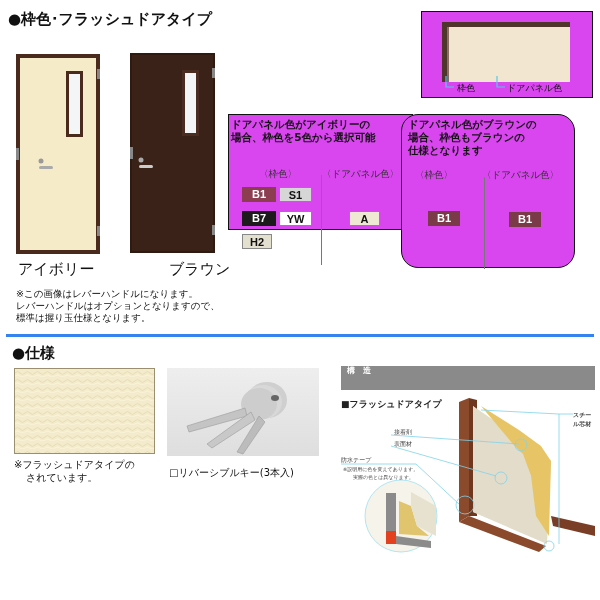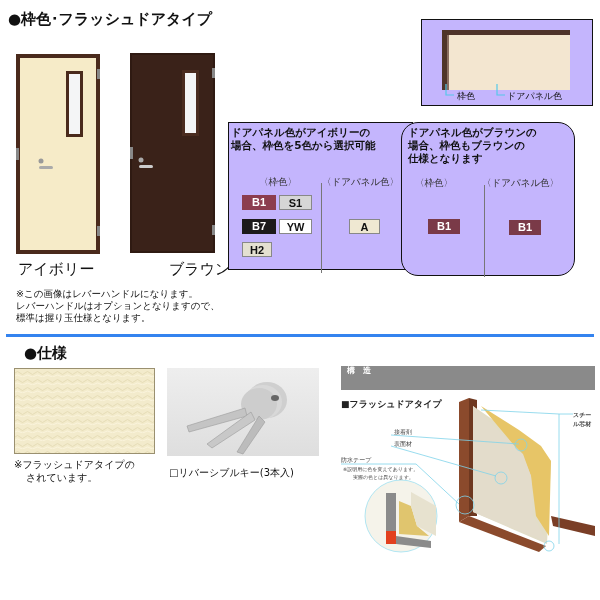--- a/index.html
+++ b/index.html
@@ -2,21 +2,21 @@
 <html><head>
 <meta charset="utf-8">
 <style>
   html, body { margin:0; padding:0; }
   body { width:600px; height:600px; background:#ffffff; position:relative; overflow:hidden;
          font-family:"DejaVu Sans", sans-serif; color:#111; }
   .abs { position:absolute; }
   .h1 { font-size:15px; font-weight:bold; letter-spacing:0px; }
   .door-label { font-size:15px; font-weight:normal; }
   .note { font-size:9.5px; line-height:12px; }
-  .box { border:1.5px solid #111; background:#c4b5fd; box-sizing:border-box;margin-top:8px; }
+  .box { border:1.5px solid #111; background:#d946ef; box-sizing:border-box; }
   .box-title { font-size:10.5px; font-weight:bold; line-height:13px; }
   .col-head { font-size:9.5px; color:#333; }
   .badge { position:absolute; font-size:11px; font-weight:bold; text-align:center; line-height:14px;
            height:15px; box-sizing:border-box; font-family:"Liberation Sans", sans-serif; }
   .vdiv { position:absolute; width:1px; background:#777; }
   .rule { position:absolute; left:6px; width:588px; height:3px; background:#3483ef; }
   .caption { font-size:10px; line-height:13px; }
   .diag-bar { background:#8a8a8a; color:#fff; font-size:8px; font-weight:bold; padding-left:6px;
               height:24px; line-height:10px; }
   .diag-label { font-size:6px; color:#444; font-family:"DejaVu Sans", sans-serif; }
@@ -70,21 +70,21 @@
     <rect x="5" y="5" width="2" height="55" fill="#8a6e62"></rect>
   </svg>
   <svg class="abs" style="left:22px;top:64px;" width="120" height="14">
     <polyline points="2,0 2,11 10,11" stroke="#55c8ea" stroke-width="1.2" fill="none"></polyline>
     <polyline points="53,0 53,11 61,11" stroke="#55c8ea" stroke-width="1.2" fill="none"></polyline>
   </svg>
   <div class="abs" style="left:35px;top:70px;font-size:9px;">枠色</div>
   <div class="abs" style="left:85px;top:70px;font-size:9px;">ドアパネル色</div>
 </div>
 
-<div class="abs box" style="left:228px;top:114px;width:185px;height:148px;">
+<div class="abs box" style="left:228px;top:114px;width:185px;height:116px;">
   <div class="abs box-title" style="left:2px;top:3px;">
     <div>ドアパネル色がアイボリーの</div>
     <div>場合、枠色を5色から選択可能</div>
   </div>
   <div class="abs col-head" style="left:30px;top:53px;">〈枠色〉</div>
   <div class="abs col-head" style="left:93px;top:53px;">〈ドアパネル色〉</div>
   <div class="vdiv" style="left:92px;top:60px;height:90px;"></div>
 
   <div class="badge" style="left:13px;top:72px;width:34px;background:#8c3d4f;color:#fff;">B1</div>
   <div class="badge" style="left:50px;top:72px;width:33px;background:#d6d6d6;border:1px solid #888;">S1</div>
@@ -103,21 +103,21 @@
   </div>
   <div class="abs col-head" style="left:13px;top:54px;">〈枠色〉</div>
   <div class="abs col-head" style="left:80px;top:54px;">〈ドアパネル色〉</div>
   <div class="vdiv" style="left:82px;top:62px;height:92px;"></div>
   <div class="badge" style="left:26px;top:96px;width:32px;background:#7a3a48;color:#fff;">B1</div>
   <div class="badge" style="left:107px;top:97px;width:32px;background:#7a3a48;color:#fff;">B1</div>
 </div>
 
 <div class="rule" style="top:334px;"></div>
 
-<div class="abs h1" style="left:24px;top:344px;">●仕様</div>
+<div class="abs h1" style="left:12px;top:344px;">●仕様</div>
 
 <div class="abs" style="left:14px;top:368px;width:141px;height:86px;border:1px solid #9a9070;box-sizing:border-box;">
   <svg width="139" height="84" viewBox="0 0 139 84">
     <defs>
       <pattern id="emb" width="10" height="8" patternUnits="userSpaceOnUse">
         <rect width="10" height="8" fill="#f3ebcc"></rect>
         <path d="M0 4 Q2.5 1 5 4 T10 4" stroke="#e6dcb6" stroke-width="1" fill="none"></path>
         <path d="M0 7 Q2.5 5 5 7 T10 7" stroke="#fbf5df" stroke-width="0.8" fill="none"></path>
       </pattern>
     </defs>

